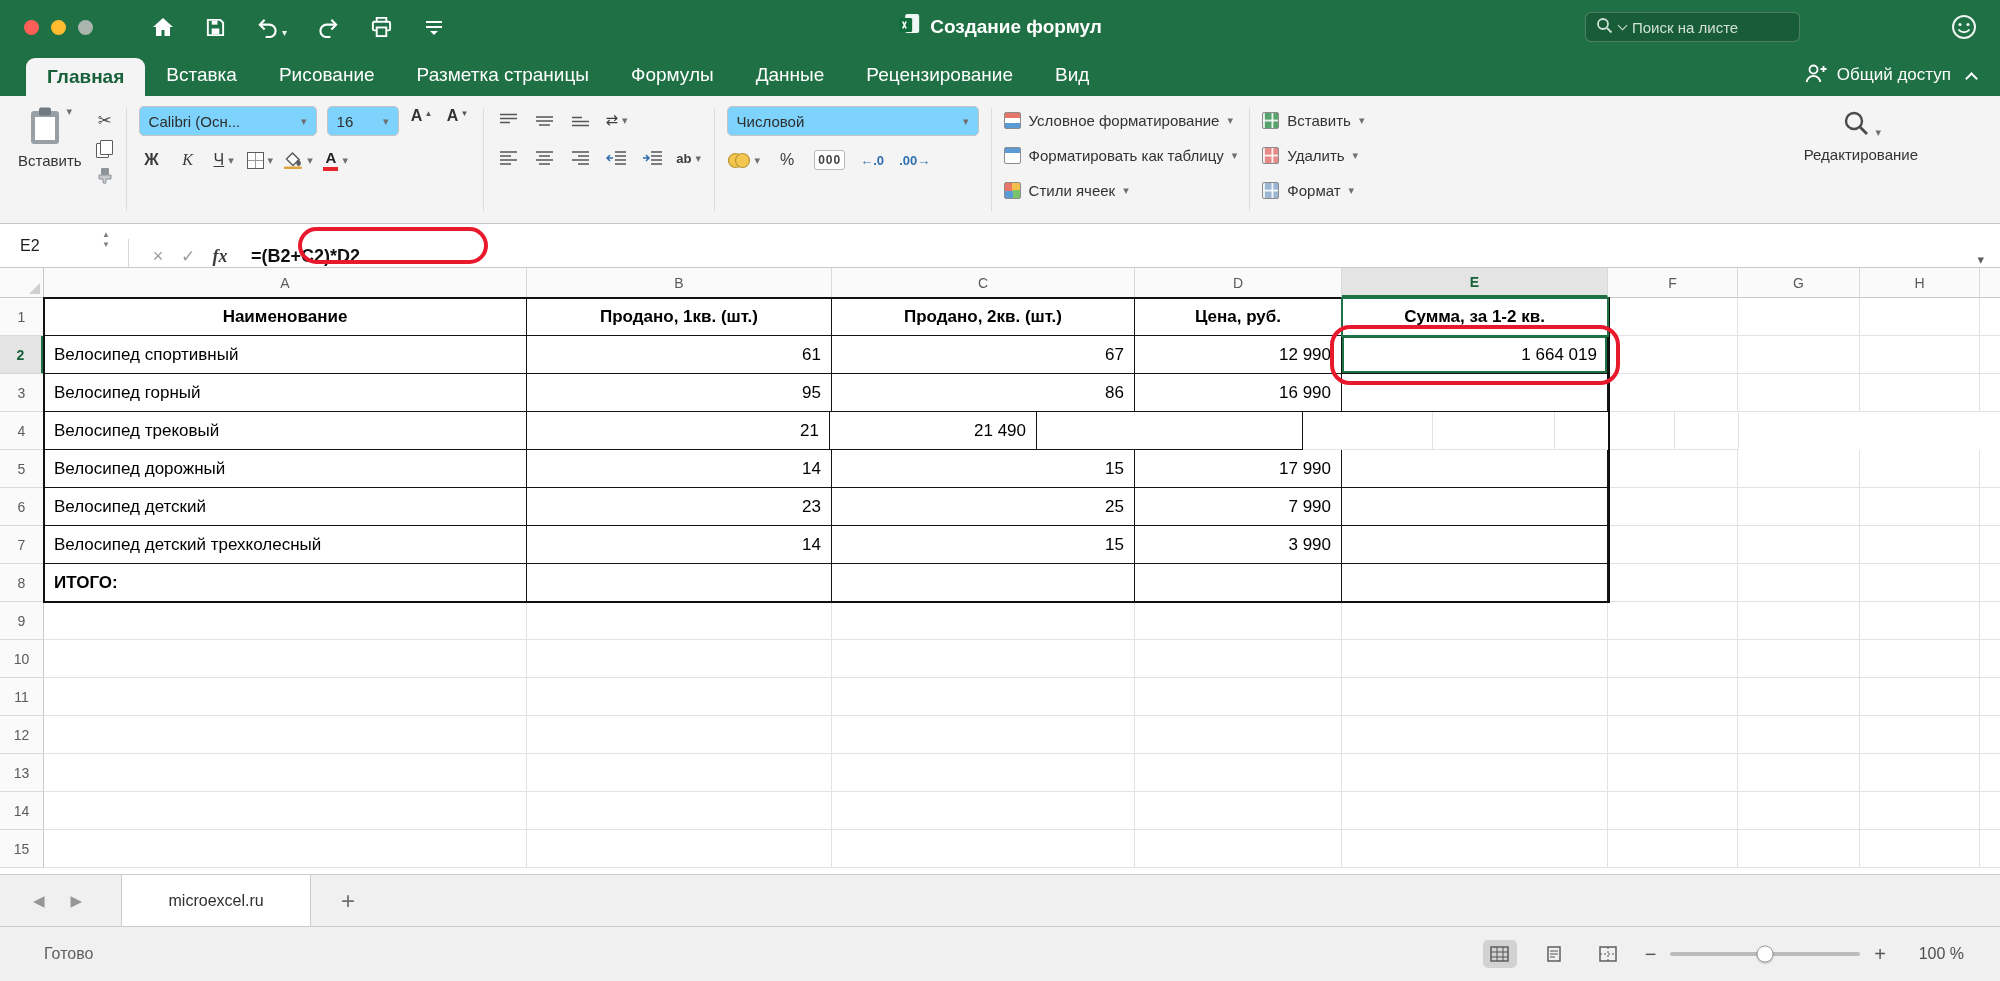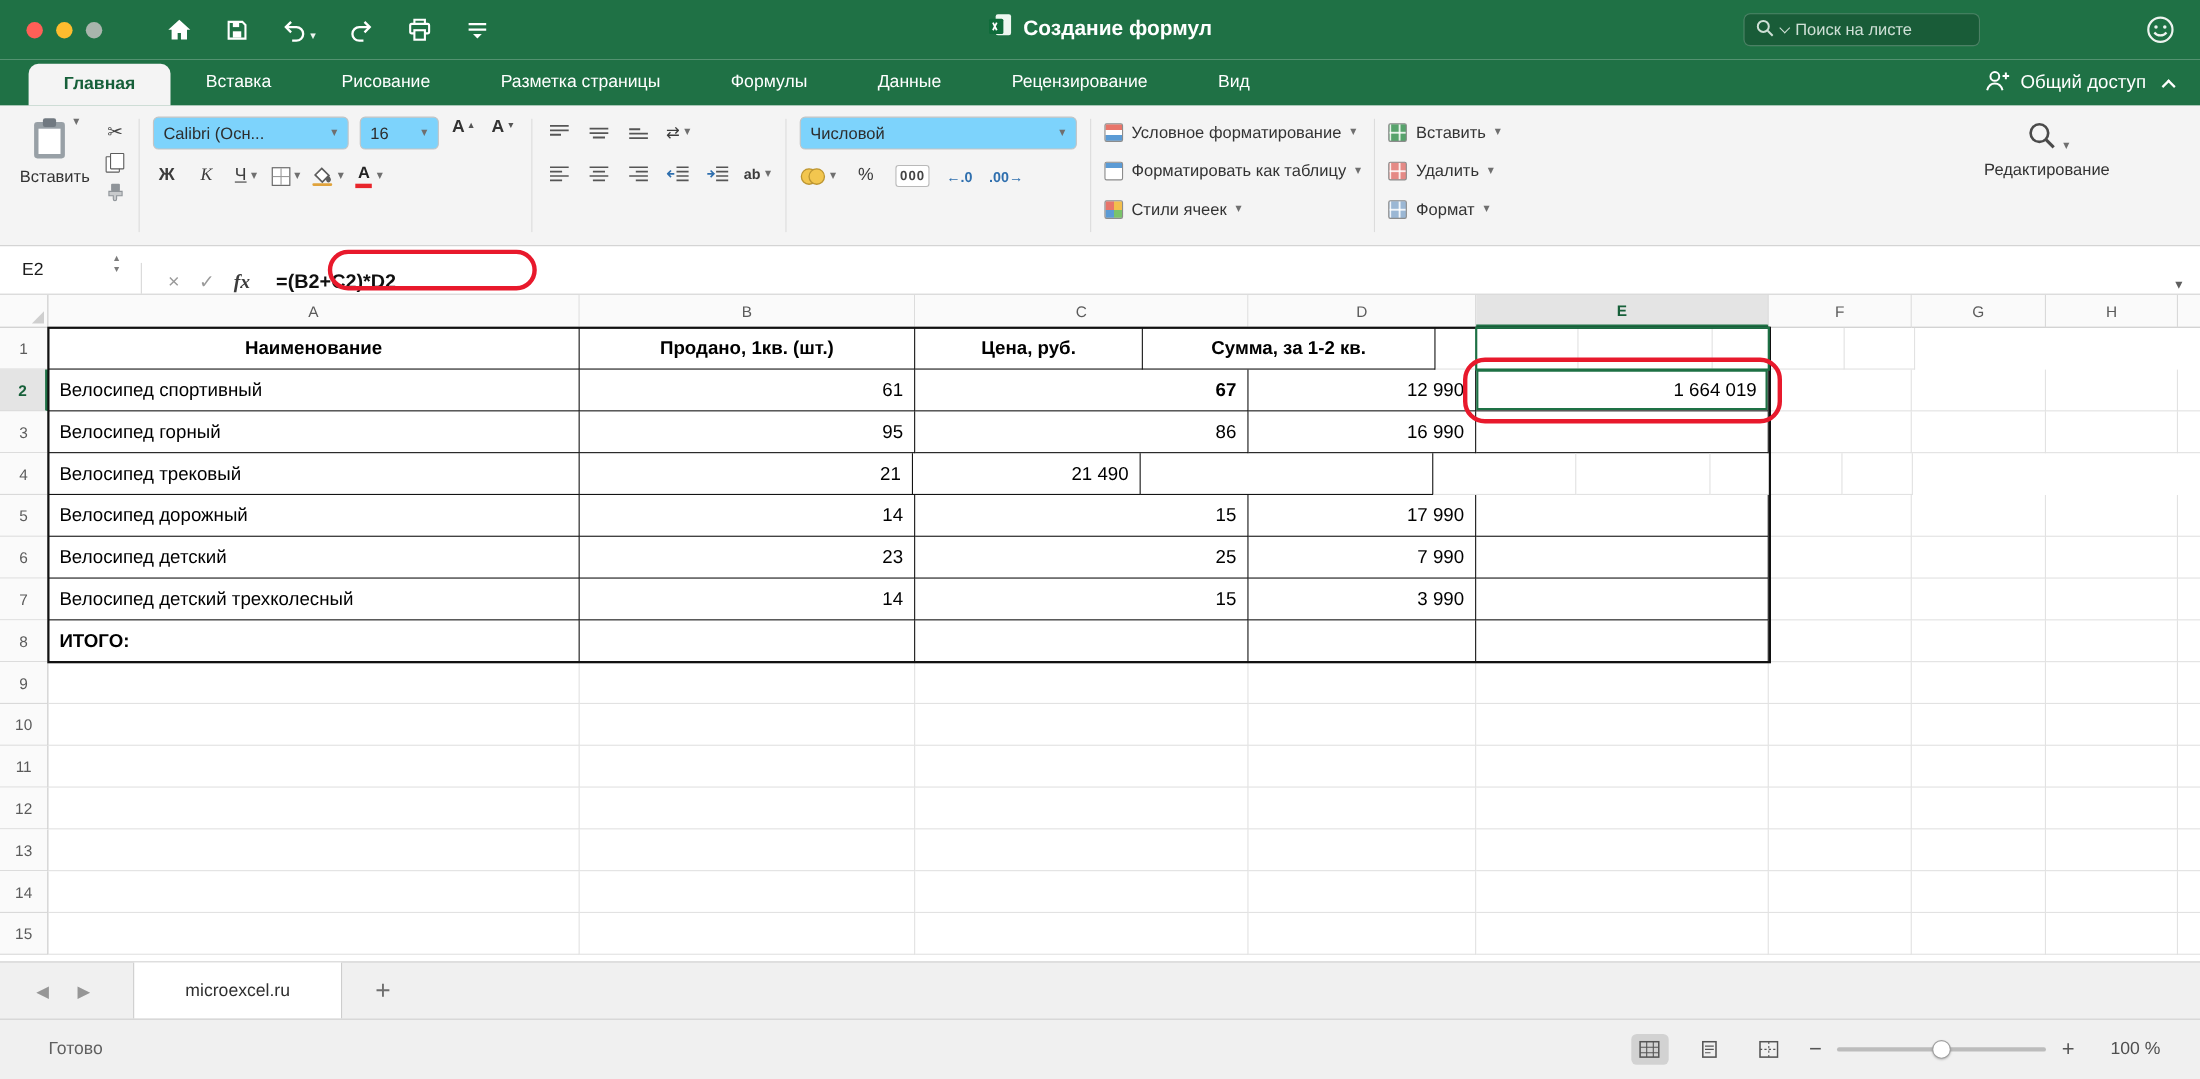--- a/index.html
+++ b/index.html
@@ -14,21 +14,21 @@
 .qa{display:flex;align-items:center;gap:30px;margin-left:58px}
 .qbtn{display:flex;align-items:flex-end;gap:3px}
 .qa .caret{font-size:10px;color:rgba(255,255,255,.92)}
 .title-center{position:absolute;left:50%;transform:translateX(-50%);display:flex;align-items:center;gap:10px;font-size:19px;font-weight:700}
 .search-box{position:absolute;right:200px;top:12px;width:215px;height:30px;background:rgba(0,0,0,.18);border:1px solid rgba(255,255,255,.22);border-radius:6px;display:flex;align-items:center;gap:6px;padding:0 10px;font-size:15px;color:#cfe0d6}
 .search-chev{width:7px;height:7px;border-left:1.6px solid #cfe0d6;border-bottom:1.6px solid #cfe0d6;transform:rotate(-45deg);margin-top:-3px}
 .emoji-btn{position:absolute;right:22px;top:13px}
 
 
 .tab-row{position:absolute;top:54px;left:0;right:0;height:42px;background:#1f7145;display:flex;align-items:stretch;padding-left:26px;color:#fff}
-.rtab{display:flex;align-items:center;padding:0 32px;font-size:16px}
+.rtab{display:flex;align-items:center;padding:0 21px;font-size:19px}
 .rtab.active{background:#f4f4f4;color:#17603a;font-weight:700;border-radius:9px 9px 0 0;margin-top:4px}
 .share{margin-left:auto;display:flex;align-items:center;gap:9px;font-size:17px}
 .chev-up{width:9px;height:9px;border-left:2px solid #fff;border-top:2px solid #fff;transform:rotate(45deg);margin:6px 24px 0 16px;align-self:center}
 
 
 .ribbon{position:absolute;top:96px;left:0;right:0;height:128px;background:#f4f4f4;border-bottom:1px solid #c6c6c6;display:flex;align-items:flex-start;padding:10px 18px 0 18px}
 .vsep{width:1px;align-self:stretch;background:#dcdcdc;margin:2px 12px 12px 12px}
 .grp{display:flex;flex-direction:column;gap:10px}
 .rrow{display:flex;align-items:center;gap:10px}
 .combo{background:#7dd3fc;border:1px solid #c4c4c4;border-radius:5px;height:30px;display:flex;align-items:center;gap:8px;padding:0 9px;font-size:15px;color:#2d2d2d}
@@ -460,32 +460,33 @@
       <div class="col-hdr" style="width: 130px;">F</div>
       <div class="col-hdr" style="width: 122px;">G</div>
       <div class="col-hdr" style="width: 120px;">H</div>
       <div class="col-hdr" style="width: 64px;"></div>
     </div>
   <div>
       <div class="grid-row">
         <div class="row-hdr">1</div>
         <div class="cell tbl th" style="width: 483px;">Наименование</div>
         <div class="cell tbl th" style="width: 305px;">Продано, 1кв. (шт.)</div>
+        <div class="cell tbl th" style="width: 303px;">Продано, 2кв. (шт.)</div>
         <div class="cell tbl th" style="width: 207px;">Цена, руб.</div>
         <div class="cell tbl th" style="width: 266px;">Сумма, за 1-2 кв.</div>
         <div class="cell" style="width: 130px;"></div>
         <div class="cell" style="width: 122px;"></div>
         <div class="cell" style="width: 120px;"></div>
         <div class="cell" style="width: 64px;"></div>
       </div>
       <div class="grid-row">
         <div class="row-hdr sel">2</div>
         <div class="cell tbl txt" style="width: 483px;">Велосипед спортивный</div>
         <div class="cell tbl num" style="width: 305px;">61</div>
-        <div class="cell tbl num" style="width: 303px; font-weight: bold;">67</div>
+        <div class="cell tbl num" style="width: 303px;">67</div>
         <div class="cell tbl num" style="width: 207px;">12 990</div>
         <div class="cell tbl num active-cell" style="width: 266px;">1 664 019</div>
         <div class="cell" style="width: 130px;"></div>
         <div class="cell" style="width: 122px;"></div>
         <div class="cell" style="width: 120px;"></div>
         <div class="cell" style="width: 64px;"></div>
       </div>
       <div class="grid-row">
         <div class="row-hdr">3</div>
         <div class="cell tbl txt" style="width: 483px;">Велосипед горный</div>

